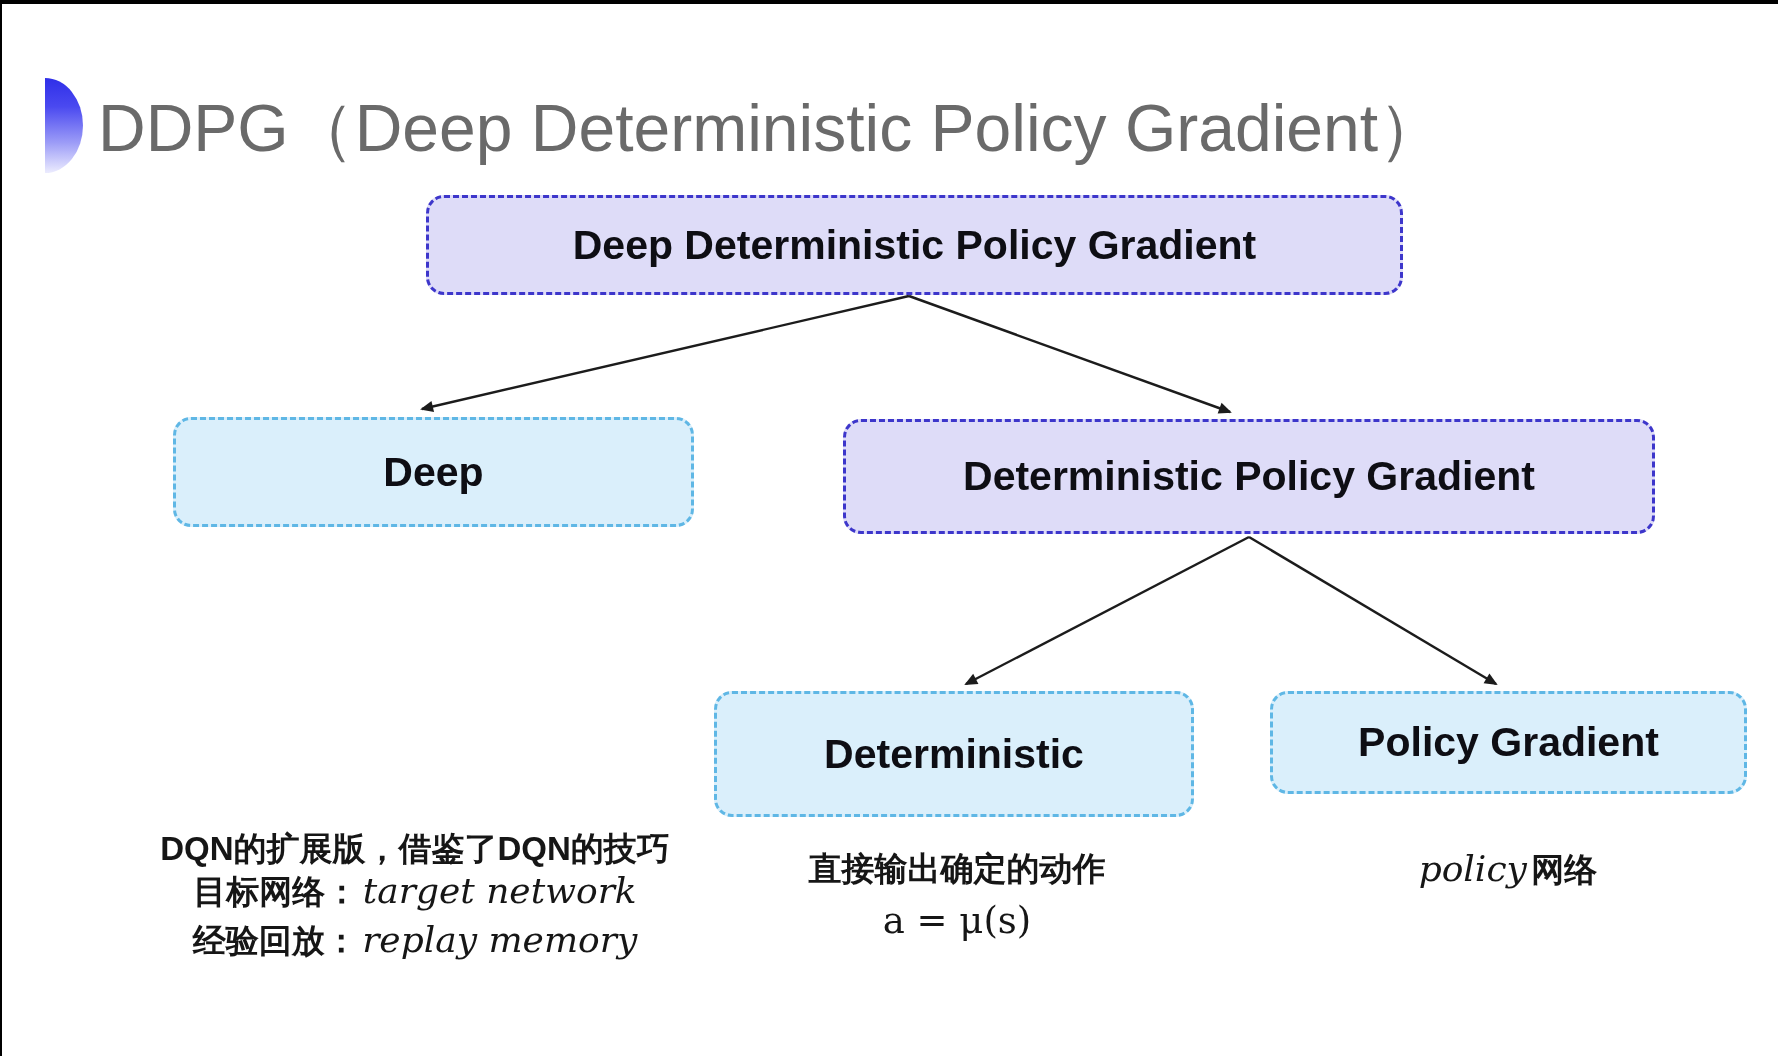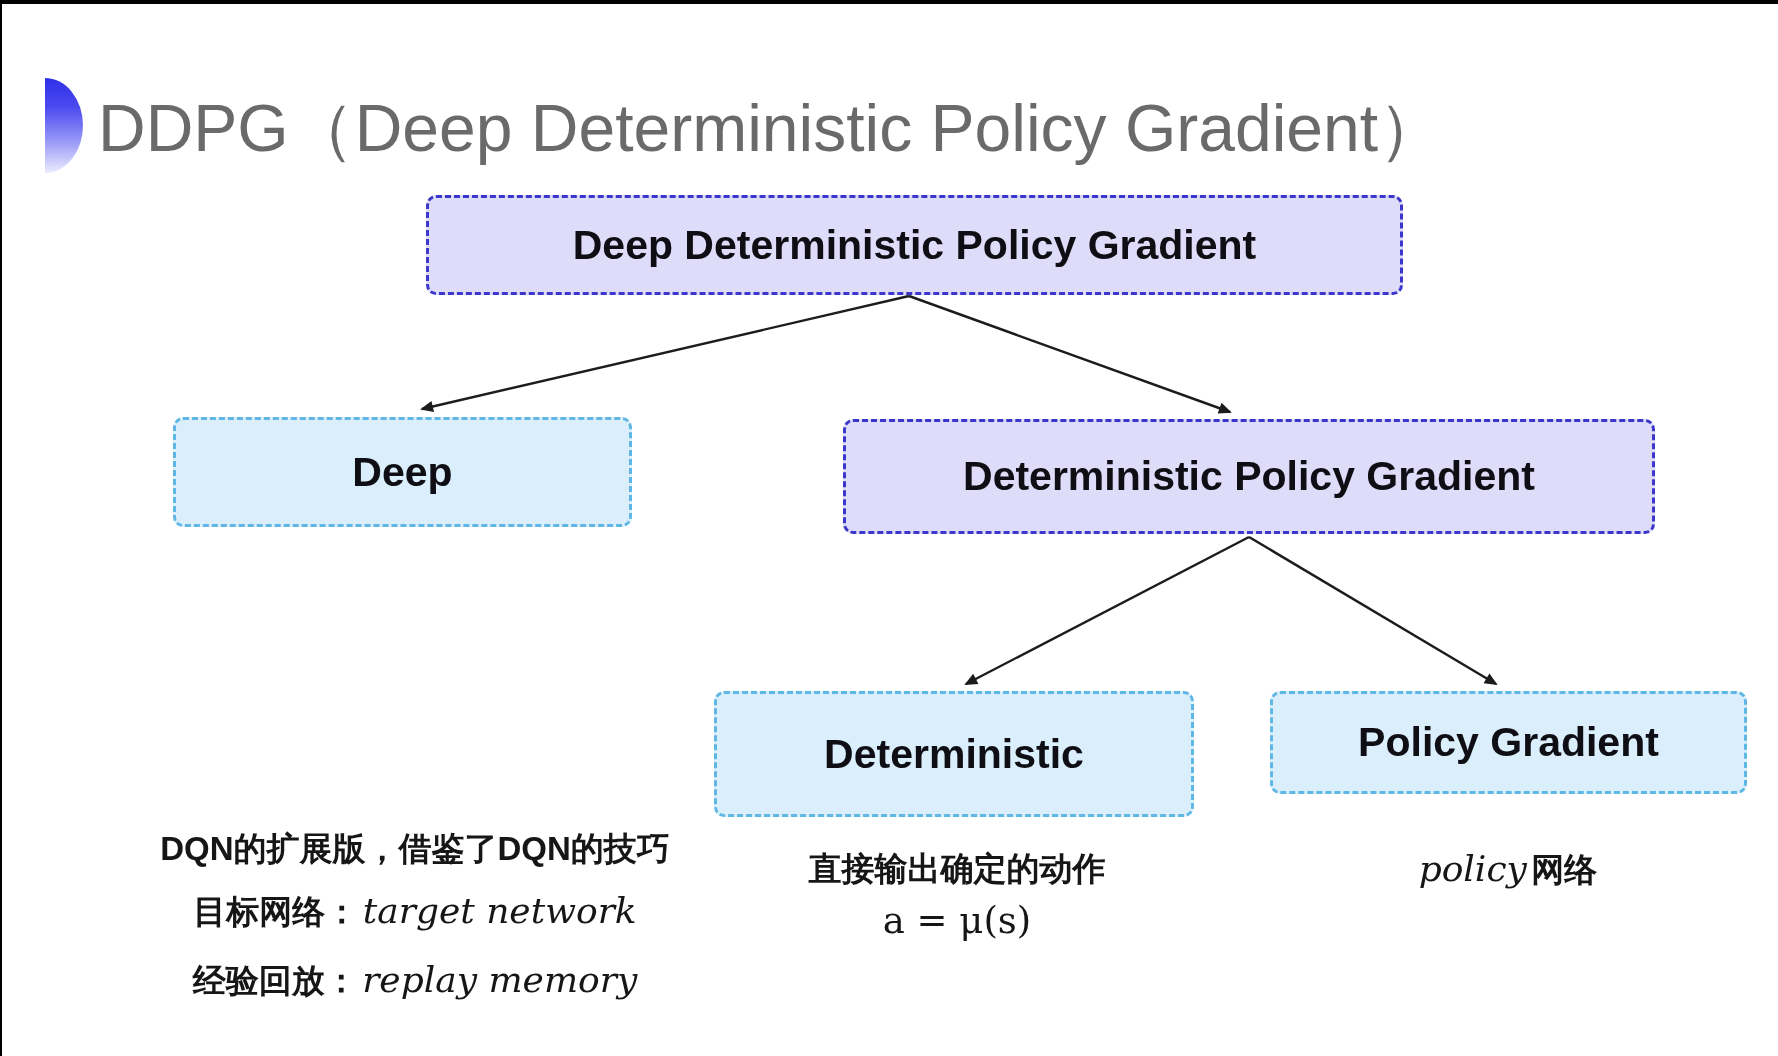--- a/index.html
+++ b/index.html
@@ -34,41 +34,41 @@
     position: absolute; left: 98px; top: 84px;
     font-size: 66px; font-weight: 400; color: #6a6a6a;
     white-space: nowrap; letter-spacing: 0px;
   }
 
   .arrows { position: absolute; left: 0; top: 0; width: 1778px; height: 1056px; }
 
   .node {
     position: absolute;
     display: flex; align-items: center; justify-content: center;
-    border-radius: 10px;
+    border-radius: 18px;
     font-size: 41px; font-weight: 600; color: #0e0e14;
     text-align: center; white-space: nowrap;
   }
   .node.purple { background: #dedcf8; border: 3px dashed #3d36cb; }
   .node.cyan   { background: #daeffb; border: 3px dashed #5fb7e5; }
 
   .node-root          { left: 426px;  top: 195px; width: 977px; height: 100px; }
-  .node-deep          { left: 173px;  top: 417px; width: 459px; height: 110px; }
+  .node-deep          { left: 173px;  top: 417px; width: 521px; height: 110px; }
   .node-dpg           { left: 843px;  top: 419px; width: 812px; height: 115px; }
   .node-deterministic { left: 714px;  top: 691px; width: 480px; height: 126px; }
   .node-pg            { left: 1270px; top: 691px; width: 477px; height: 103px; }
 
   .note { position: absolute; text-align: center; color: #161616; }
   .note-deep { left: 125px; top: 828px; width: 580px; }
   .note-det  { left: 757px; top: 848px; width: 400px; }
   .note-pg   { left: 1308px; top: 848px; width: 400px; }
 
   .cjk  { font-size: 33px; font-weight: 600; color: #161616; }
   .note-line { line-height: 42px; }
-  .note-deep .note-line + .note-line { margin-top: 20px; }
+  .note-deep .note-line + .note-line { }
   .note-det .note-line + .note-line, .note-pg .note-line + .note-line { margin-top: 10px; }
 
   .term {
     font-family: "DejaVu Serif", serif;
     font-style: italic; font-size: 36px; font-weight: 500; color: #161616;
   }
   .formula {
     font-family: "DejaVu Serif", serif;
     font-size: 37px; font-weight: 500; color: #161616;
   }

